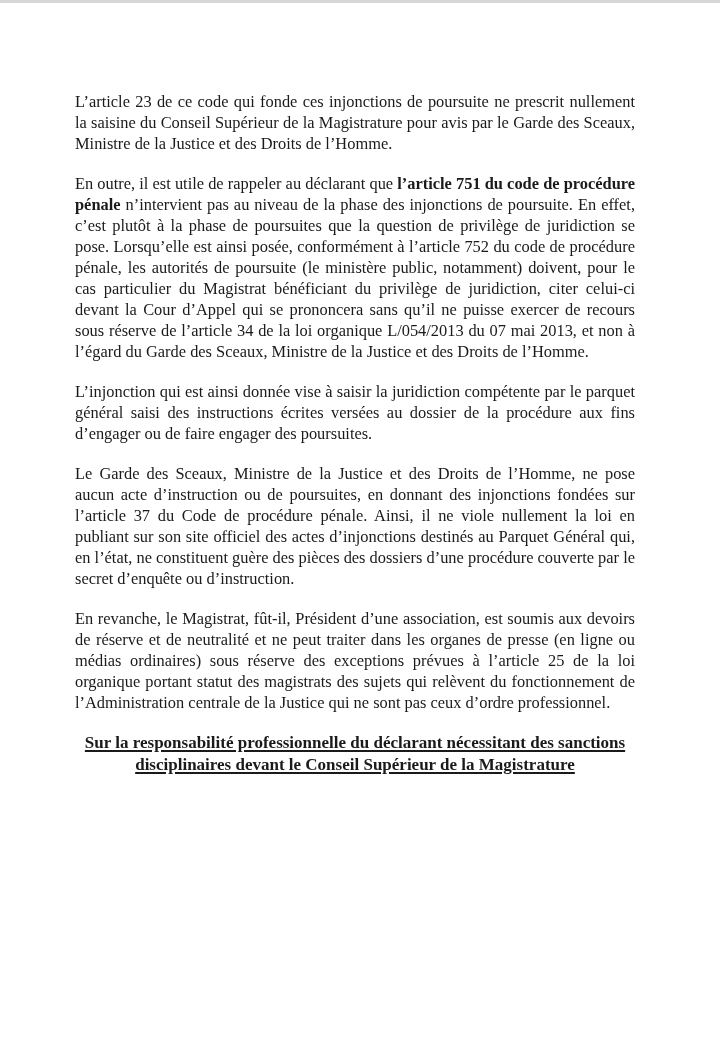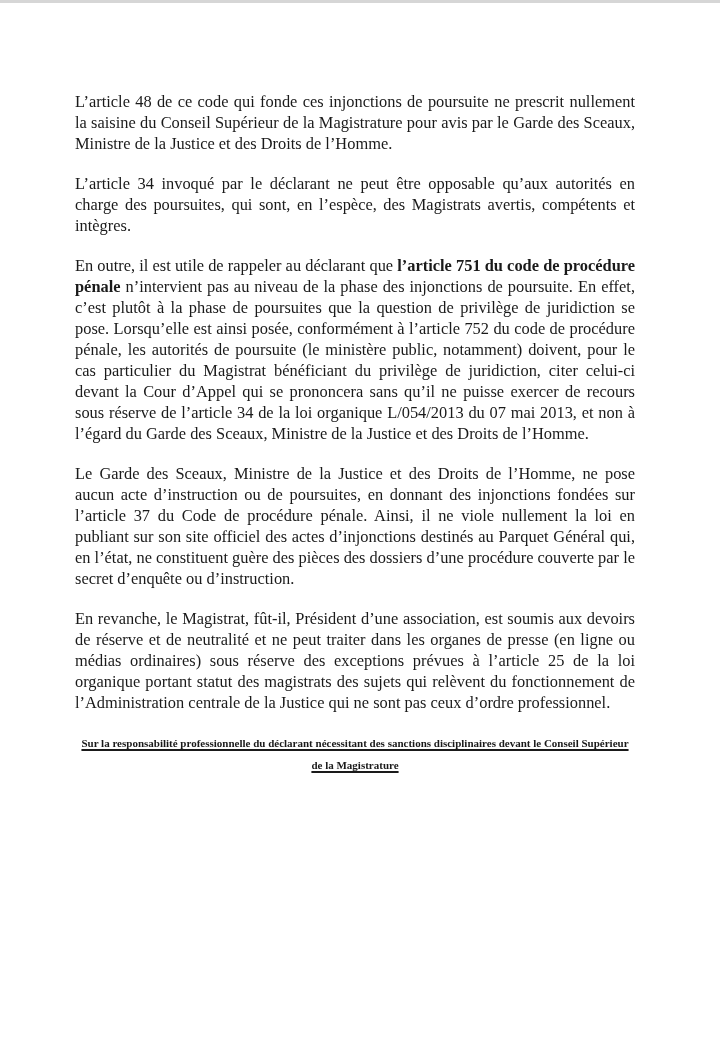--- a/index.html
+++ b/index.html
@@ -33,34 +33,34 @@
     .para {
       margin: 0 0 19px 0;
     }
     .para b {
       font-weight: bold;
     }
     .heading {
       margin: 0 0 16px 0;
       text-align: center;
       font-weight: bold;
-      font-size: 11px;
+      font-size: 17px;
       line-height: 22px;
     }
     .heading span {
       text-decoration: underline;
       text-decoration-thickness: 1.5px;
       text-underline-offset: 2px;
     }
   </style>
 </head>
 <body>
 
 <div class="top-edge"></div>
 
 <div class="page">
-  <p class="para">L’article 48 de ce code qui fonde ces injonctions de poursuite ne prescrit nullement la saisine du Conseil Supérieur de la Magistrature pour avis par le Garde des Sceaux, Ministre de la Justice et des Droits de l’Homme.</p>
-  <p class="para">L’article 34 invoqué par le déclarant ne peut être opposable qu’aux autorités en charge des poursuites, qui sont, en l’espèce, des Magistrats avertis, compétents et intègres.</p>
+  <p class="para">L’article 23 de ce code qui fonde ces injonctions de poursuite ne prescrit nullement la saisine du Conseil Supérieur de la Magistrature pour avis par le Garde des Sceaux, Ministre de la Justice et des Droits de l’Homme.</p>
   <p class="para"><span>En outre, il est utile de rappeler au déclarant que </span><b>l’article 751 du code de procédure pénale</b><span> n’intervient pas au niveau de la phase des injonctions de poursuite. En effet, c’est plutôt à la phase de poursuites que la question de privilège de juridiction se pose. Lorsqu’elle est ainsi posée, conformément à l’article 752 du code de procédure pénale, les autorités de poursuite (le ministère public, notamment) doivent, pour le cas particulier du Magistrat bénéficiant du privilège de juridiction, citer celui-ci devant la Cour d’Appel qui se prononcera sans qu’il ne puisse exercer de recours sous réserve de l’article 34 de la loi organique L/054/2013 du 07 mai 2013, et non à l’égard du Garde des Sceaux, Ministre de la Justice et des Droits de l’Homme.</span></p>
+  <p class="para">L’injonction qui est ainsi donnée vise à saisir la juridiction compétente par le parquet général saisi des instructions écrites versées au dossier de la procédure aux fins d’engager ou de faire engager des poursuites.</p>
   <p class="para">Le Garde des Sceaux, Ministre de la Justice et des Droits de l’Homme, ne pose aucun acte d’instruction ou de poursuites, en donnant des injonctions fondées sur l’article 37 du Code de procédure pénale. Ainsi, il ne viole nullement la loi en publiant sur son site officiel des actes d’injonctions destinés au Parquet Général qui, en l’état, ne constituent guère des pièces des dossiers d’une procédure couverte par le secret d’enquête ou d’instruction.</p>
   <p class="para">En revanche, le Magistrat, fût-il, Président d’une association, est soumis aux devoirs de réserve et de neutralité et ne peut traiter dans les organes de presse (en ligne ou médias ordinaires) sous réserve des exceptions prévues à l’article 25 de la loi organique portant statut des magistrats des sujets qui relèvent du fonctionnement de l’Administration centrale de la Justice qui ne sont pas ceux d’ordre professionnel.</p>
   <h2 class="heading"><span>Sur la responsabilité professionnelle du déclarant nécessitant des sanctions disciplinaires devant le Conseil Supérieur de la Magistrature</span></h2>
 </div>
 
 </body></html>

